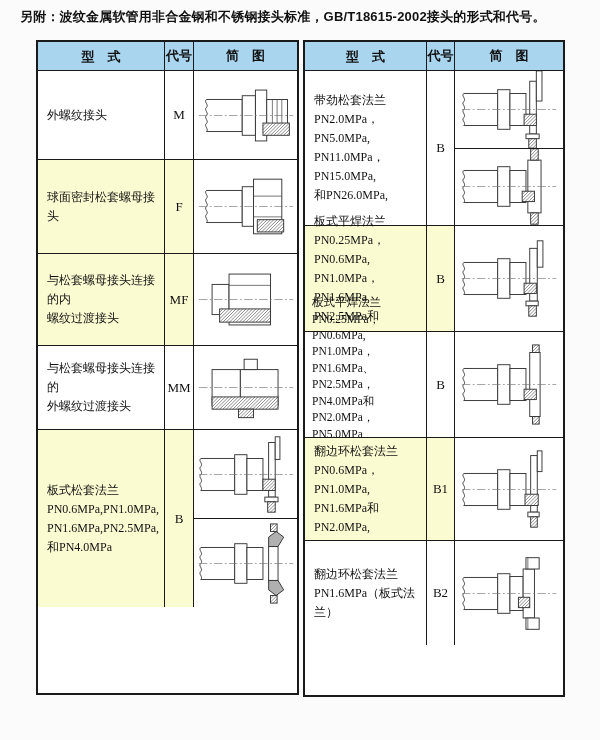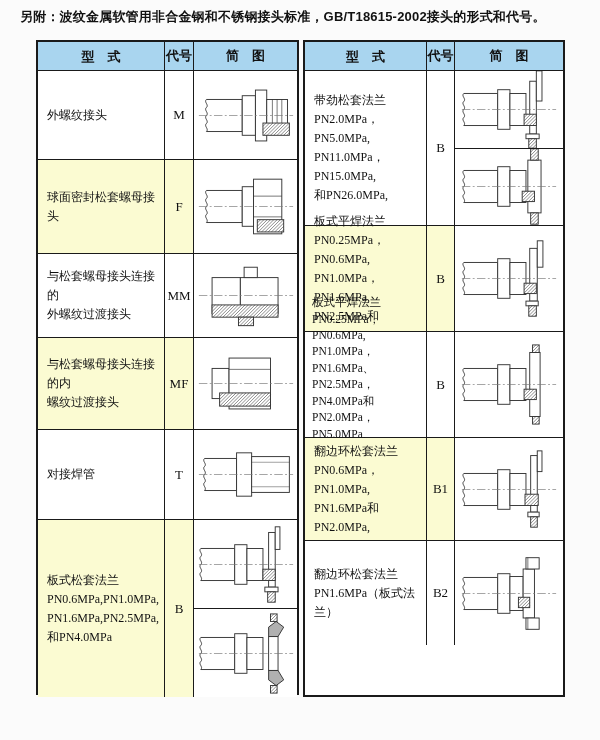--- a/index.html
+++ b/index.html
@@ -108,20 +108,56 @@
               <line x1="64" y1="65" x2="71" y2="58" stroke="#333" stroke-width="0.6"></line>
               <line x1="64" y1="68.5" x2="74.5" y2="58" stroke="#333" stroke-width="0.6"></line>
               <line x1="65" y1="71" x2="78" y2="58" stroke="#333" stroke-width="0.6"></line>
               <line x1="68.5" y1="71" x2="81.5" y2="58" stroke="#333" stroke-width="0.6"></line>
               <line x1="72" y1="71" x2="85" y2="58" stroke="#333" stroke-width="0.6"></line>
               <line x1="75.5" y1="71" x2="88.5" y2="58" stroke="#333" stroke-width="0.6"></line>
               <line x1="79" y1="71" x2="92" y2="58" stroke="#333" stroke-width="0.6"></line>
               <line x1="82.5" y1="71" x2="92" y2="61.5" stroke="#333" stroke-width="0.6"></line>
               <line x1="86" y1="71" x2="92" y2="65" stroke="#333" stroke-width="0.6"></line>
               <line x1="89.5" y1="71" x2="92" y2="68.5" stroke="#333" stroke-width="0.6"></line>
+              <line x1="2" y1="44" x2="102" y2="44" stroke="#777" stroke-width="0.7" stroke-dasharray="9 2.5 2 2.5"></line>
+            </svg>
+          </div>
+      </div>
+    </div>
+
+    <div class="row" style="height:92px">
+      <div class="c t hl">与松套螺母接头连接的内
+螺纹过渡接头</div>
+      <div class="c k hl">MF</div>
+      <div class="c d">
+        <div class="dsub">
+            <svg width="98" height="83" viewBox="0 0 104 88">
+              <rect x="16" y="28" width="18" height="32" fill="#fff" stroke="#333" stroke-width="1"></rect>
+              <rect x="34" y="17" width="44" height="54" fill="#fff" stroke="#333" stroke-width="1"></rect>
+              <line x1="34" y1="29" x2="78" y2="29" stroke="#333" stroke-width="0.7"></line>
+              <rect x="24" y="54" width="54" height="14" fill="#fff" stroke="#333" stroke-width="1"></rect>
+              <line x1="24" y1="57.5" x2="27.5" y2="54" stroke="#333" stroke-width="0.6"></line>
+              <line x1="24" y1="61" x2="31" y2="54" stroke="#333" stroke-width="0.6"></line>
+              <line x1="24" y1="64.5" x2="34.5" y2="54" stroke="#333" stroke-width="0.6"></line>
+              <line x1="24" y1="68" x2="38" y2="54" stroke="#333" stroke-width="0.6"></line>
+              <line x1="27.5" y1="68" x2="41.5" y2="54" stroke="#333" stroke-width="0.6"></line>
+              <line x1="31" y1="68" x2="45" y2="54" stroke="#333" stroke-width="0.6"></line>
+              <line x1="34.5" y1="68" x2="48.5" y2="54" stroke="#333" stroke-width="0.6"></line>
+              <line x1="38" y1="68" x2="52" y2="54" stroke="#333" stroke-width="0.6"></line>
+              <line x1="41.5" y1="68" x2="55.5" y2="54" stroke="#333" stroke-width="0.6"></line>
+              <line x1="45" y1="68" x2="59" y2="54" stroke="#333" stroke-width="0.6"></line>
+              <line x1="48.5" y1="68" x2="62.5" y2="54" stroke="#333" stroke-width="0.6"></line>
+              <line x1="52" y1="68" x2="66" y2="54" stroke="#333" stroke-width="0.6"></line>
+              <line x1="55.5" y1="68" x2="69.5" y2="54" stroke="#333" stroke-width="0.6"></line>
+              <line x1="59" y1="68" x2="73" y2="54" stroke="#333" stroke-width="0.6"></line>
+              <line x1="62.5" y1="68" x2="76.5" y2="54" stroke="#333" stroke-width="0.6"></line>
+              <line x1="66" y1="68" x2="78" y2="56" stroke="#333" stroke-width="0.6"></line>
+              <line x1="69.5" y1="68" x2="78" y2="59.5" stroke="#333" stroke-width="0.6"></line>
+              <line x1="73" y1="68" x2="78" y2="63" stroke="#333" stroke-width="0.6"></line>
+              <line x1="76.5" y1="68" x2="78" y2="66.5" stroke="#333" stroke-width="0.6"></line>
               <line x1="2" y1="44" x2="102" y2="44" stroke="#777" stroke-width="0.7" stroke-dasharray="9 2.5 2 2.5"></line>
             </svg>
           </div>
       </div>
     </div>
 
     <div class="row" style="height:84px">
       <div class="c t">与松套螺母接头连接的
 外螺纹过渡接头</div>
       <div class="c k">MM</div>
@@ -161,72 +197,20 @@
               <line x1="45.5" y1="76" x2="54.5" y2="67" stroke="#333" stroke-width="0.6"></line>
               <line x1="49" y1="76" x2="58" y2="67" stroke="#333" stroke-width="0.6"></line>
               <line x1="52.5" y1="76" x2="60" y2="68.5" stroke="#333" stroke-width="0.6"></line>
               <line x1="56" y1="76" x2="60" y2="72" stroke="#333" stroke-width="0.6"></line>
               <line x1="2" y1="44" x2="102" y2="44" stroke="#777" stroke-width="0.7" stroke-dasharray="9 2.5 2 2.5"></line>
             </svg>
           </div>
       </div>
     </div>
 
-    <div class="row" style="height:92px">
-      <div class="c t hl">与松套螺母接头连接的内
-螺纹过渡接头</div>
-      <div class="c k hl">MF</div>
-      <div class="c d">
-        <div class="dsub">
-            <svg width="98" height="83" viewBox="0 0 104 88">
-              <rect x="16" y="28" width="18" height="32" fill="#fff" stroke="#333" stroke-width="1"></rect>
-              <rect x="34" y="17" width="44" height="54" fill="#fff" stroke="#333" stroke-width="1"></rect>
-              <line x1="34" y1="29" x2="78" y2="29" stroke="#333" stroke-width="0.7"></line>
-              <rect x="24" y="54" width="54" height="14" fill="#fff" stroke="#333" stroke-width="1"></rect>
-              <line x1="24" y1="57.5" x2="27.5" y2="54" stroke="#333" stroke-width="0.6"></line>
-              <line x1="24" y1="61" x2="31" y2="54" stroke="#333" stroke-width="0.6"></line>
-              <line x1="24" y1="64.5" x2="34.5" y2="54" stroke="#333" stroke-width="0.6"></line>
-              <line x1="24" y1="68" x2="38" y2="54" stroke="#333" stroke-width="0.6"></line>
-              <line x1="27.5" y1="68" x2="41.5" y2="54" stroke="#333" stroke-width="0.6"></line>
-              <line x1="31" y1="68" x2="45" y2="54" stroke="#333" stroke-width="0.6"></line>
-              <line x1="34.5" y1="68" x2="48.5" y2="54" stroke="#333" stroke-width="0.6"></line>
-              <line x1="38" y1="68" x2="52" y2="54" stroke="#333" stroke-width="0.6"></line>
-              <line x1="41.5" y1="68" x2="55.5" y2="54" stroke="#333" stroke-width="0.6"></line>
-              <line x1="45" y1="68" x2="59" y2="54" stroke="#333" stroke-width="0.6"></line>
-              <line x1="48.5" y1="68" x2="62.5" y2="54" stroke="#333" stroke-width="0.6"></line>
-              <line x1="52" y1="68" x2="66" y2="54" stroke="#333" stroke-width="0.6"></line>
-              <line x1="55.5" y1="68" x2="69.5" y2="54" stroke="#333" stroke-width="0.6"></line>
-              <line x1="59" y1="68" x2="73" y2="54" stroke="#333" stroke-width="0.6"></line>
-              <line x1="62.5" y1="68" x2="76.5" y2="54" stroke="#333" stroke-width="0.6"></line>
-              <line x1="66" y1="68" x2="78" y2="56" stroke="#333" stroke-width="0.6"></line>
-              <line x1="69.5" y1="68" x2="78" y2="59.5" stroke="#333" stroke-width="0.6"></line>
-              <line x1="73" y1="68" x2="78" y2="63" stroke="#333" stroke-width="0.6"></line>
-              <line x1="76.5" y1="68" x2="78" y2="66.5" stroke="#333" stroke-width="0.6"></line>
-              <line x1="2" y1="44" x2="102" y2="44" stroke="#777" stroke-width="0.7" stroke-dasharray="9 2.5 2 2.5"></line>
-            </svg>
-          </div>
-      </div>
-    </div>
-
-    <div class="row" style="height:90px">
-      <div class="c t">对接焊管</div>
-      <div class="c k">T</div>
-      <div class="c d">
-        <div class="dsub">
-            <svg width="98" height="83" viewBox="0 0 104 88">
-              <path d="M 42 27 L 8 27 c -3 2.8 3 5.7 0 8.5 c -3 2.8 3 5.7 0 8.5 c -3 2.8 3 5.7 0 8.5 c -3 2.8 3 5.7 0 8.5 L 42 61 Z" fill="#fff" stroke="#333" stroke-width="1"></path>
-              <rect x="42" y="21" width="16" height="46" fill="#fff" stroke="#333" stroke-width="1"></rect>
-              <rect x="58" y="25" width="40" height="38" fill="#fff" stroke="#333" stroke-width="1"></rect>
-              <line x1="58" y1="31" x2="98" y2="31" stroke="#333" stroke-width="0.5"></line>
-              <line x1="58" y1="57" x2="98" y2="57" stroke="#333" stroke-width="0.5"></line>
-              <line x1="2" y1="44" x2="102" y2="44" stroke="#777" stroke-width="0.7" stroke-dasharray="9 2.5 2 2.5"></line>
-            </svg>
-          </div>
-      </div>
-    </div>
 
     <div class="row" style="height:177px">
       <div class="c t hl">板式松套法兰
 PN0.6MPa,PN1.0MPa,
 PN1.6MPa,PN2.5MPa,
 和PN4.0MPa</div>
       <div class="c k hl">B</div>
       <div class="c d">
         <div class="dsub">
             <svg width="98" height="83" viewBox="0 0 104 88">

